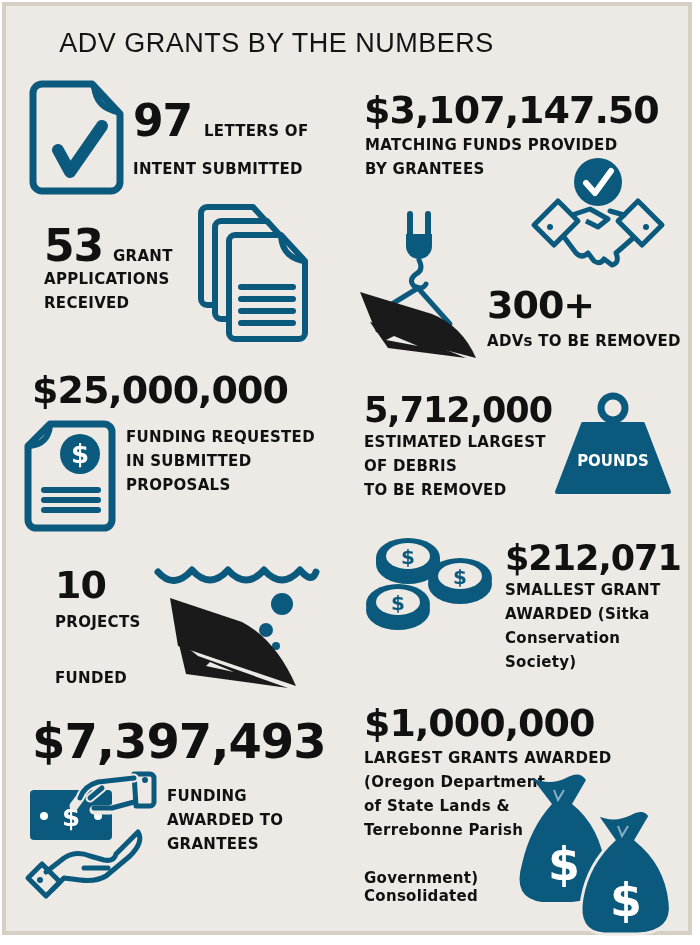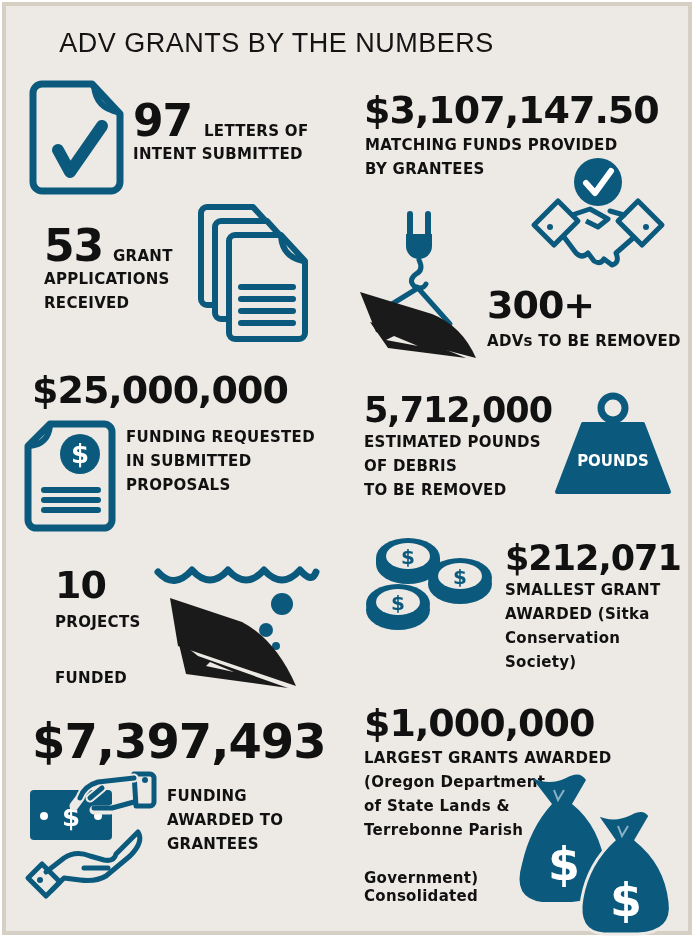--- a/index.html
+++ b/index.html
@@ -22,21 +22,21 @@
 
 <div class="title">ADV GRANTS BY THE NUMBERS</div>
 
 <svg style="left:30px;top:80px" width="95" height="115" viewBox="0 0 95 115">
   <path d="M12 4 H62 L90 34 V102 a9 9 0 0 1 -9 9 H12 a9 9 0 0 1 -9 -9 V13 a9 9 0 0 1 9 -9 Z" fill="none" stroke="#0b5a7d" stroke-width="7" stroke-linejoin="round"></path>
   <path d="M64 6 Q66 28 88 32" fill="none" stroke="#0b5a7d" stroke-width="6"></path>
   <path d="M28 70 L40 92 L72 46" fill="none" stroke="#0b5a7d" stroke-width="12" stroke-linecap="round" stroke-linejoin="round"></path>
 </svg>
 <div class="abs big" style="left:133px;top:99px;font-size:44px;">97</div>
 <div class="abs lbl" style="left:204px;top:119px;">LETTERS OF</div>
-<div class="abs lbl" style="left:133px;top:142px;">INTENT SUBMITTED</div>
+<div class="abs lbl" style="left:133px;top:157px;">INTENT SUBMITTED</div>
 
 <div class="abs big" style="left:364px;top:91px;font-size:38px;">$3,107,147.50</div>
 <div class="abs lbl" style="left:365px;top:133px;">MATCHING FUNDS PROVIDED</div>
 <div class="abs lbl" style="left:365px;top:157px;">BY GRANTEES</div>
 <svg style="left:528px;top:157px" width="140" height="115" viewBox="0 0 140 115">
   <circle cx="70" cy="25" r="24" fill="#0b5a7d"></circle>
   <path d="M58 26 L67 36 L83 14" fill="none" stroke="#fff" stroke-width="6" stroke-linecap="round" stroke-linejoin="round"></path>
   <path d="M6 68 L30 44 L50 64 L26 88 Z" fill="none" stroke="#0b5a7d" stroke-width="5" stroke-linejoin="round"></path>
   <path d="M134 68 L110 44 L90 64 L114 88 Z" fill="none" stroke="#0b5a7d" stroke-width="5" stroke-linejoin="round"></path>
   <path d="M44 58 L62 52 L80 62 L70 70 L58 64" fill="none" stroke="#0b5a7d" stroke-width="5" stroke-linejoin="round"></path>
@@ -86,21 +86,21 @@
     <line x1="20" y1="70" x2="74" y2="70"></line>
       <line x1="20" y1="80" x2="74" y2="80"></line>
       <line x1="20" y1="90" x2="74" y2="90"></line>
   </g>
 </svg>
 <div class="abs lbl" style="left:126px;top:425px;">FUNDING REQUESTED</div>
 <div class="abs lbl" style="left:126px;top:449px;">IN SUBMITTED</div>
 <div class="abs lbl" style="left:126px;top:473px;">PROPOSALS</div>
 
 <div class="abs big" style="left:364px;top:393px;font-size:35px;">5,712,000</div>
-<div class="abs lbl" style="left:364px;top:430px;">ESTIMATED POUNDS</div>
+<div class="abs lbl" style="left:364px;top:430px;">ESTIMATED LARGEST</div>
 <div class="abs lbl" style="left:364px;top:454px;">OF DEBRIS</div>
 <div class="abs lbl" style="left:364px;top:478px;">TO BE REMOVED</div>
 <svg style="left:555px;top:392px" width="115" height="105" viewBox="0 0 115 105">
   <circle cx="58" cy="16" r="12" fill="none" stroke="#0b5a7d" stroke-width="7"></circle>
   <path d="M28 32 H88 L114 100 H2 Z" fill="#0b5a7d" stroke="#0b5a7d" stroke-width="4" stroke-linejoin="round"></path>
   <text x="58" y="74" text-anchor="middle" font-family="DejaVu Sans, sans-serif" font-weight="bold" font-size="15" fill="#fff">POUNDS</text>
 </svg>
 
 <div class="abs big" style="left:55px;top:566px;font-size:38px;">10</div>
 <div class="abs lbl" style="left:55px;top:610px;">PROJECTS</div>

